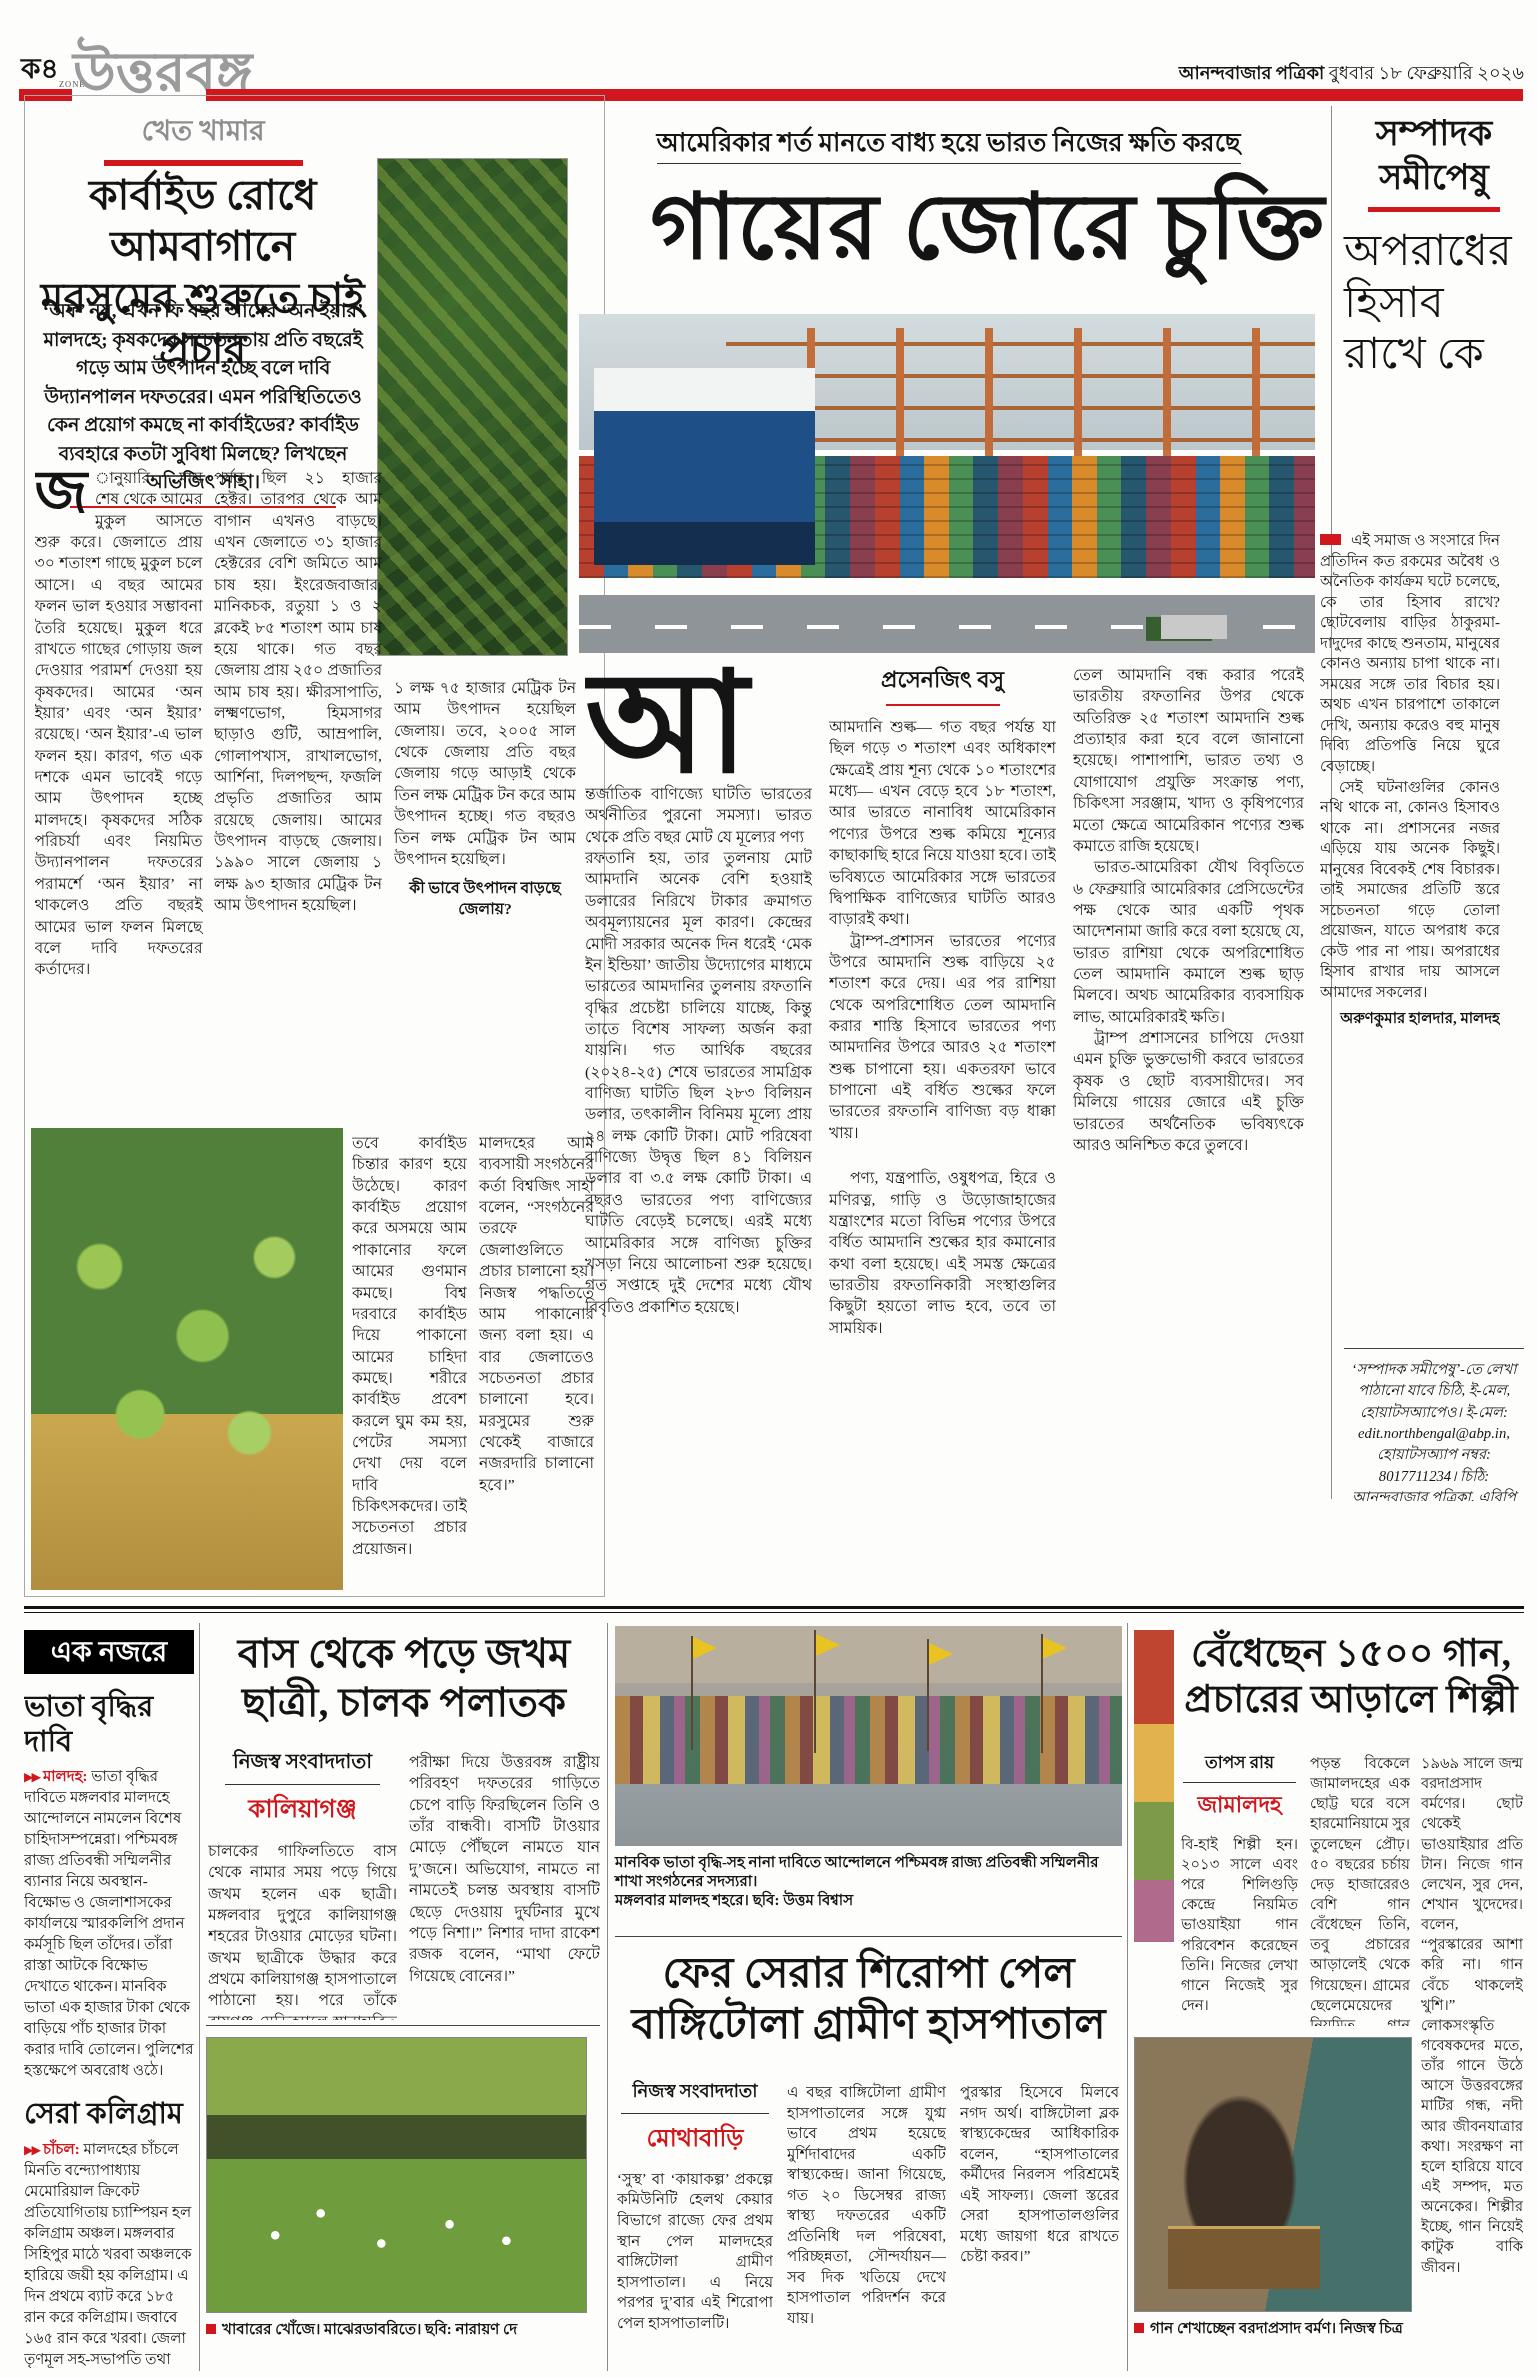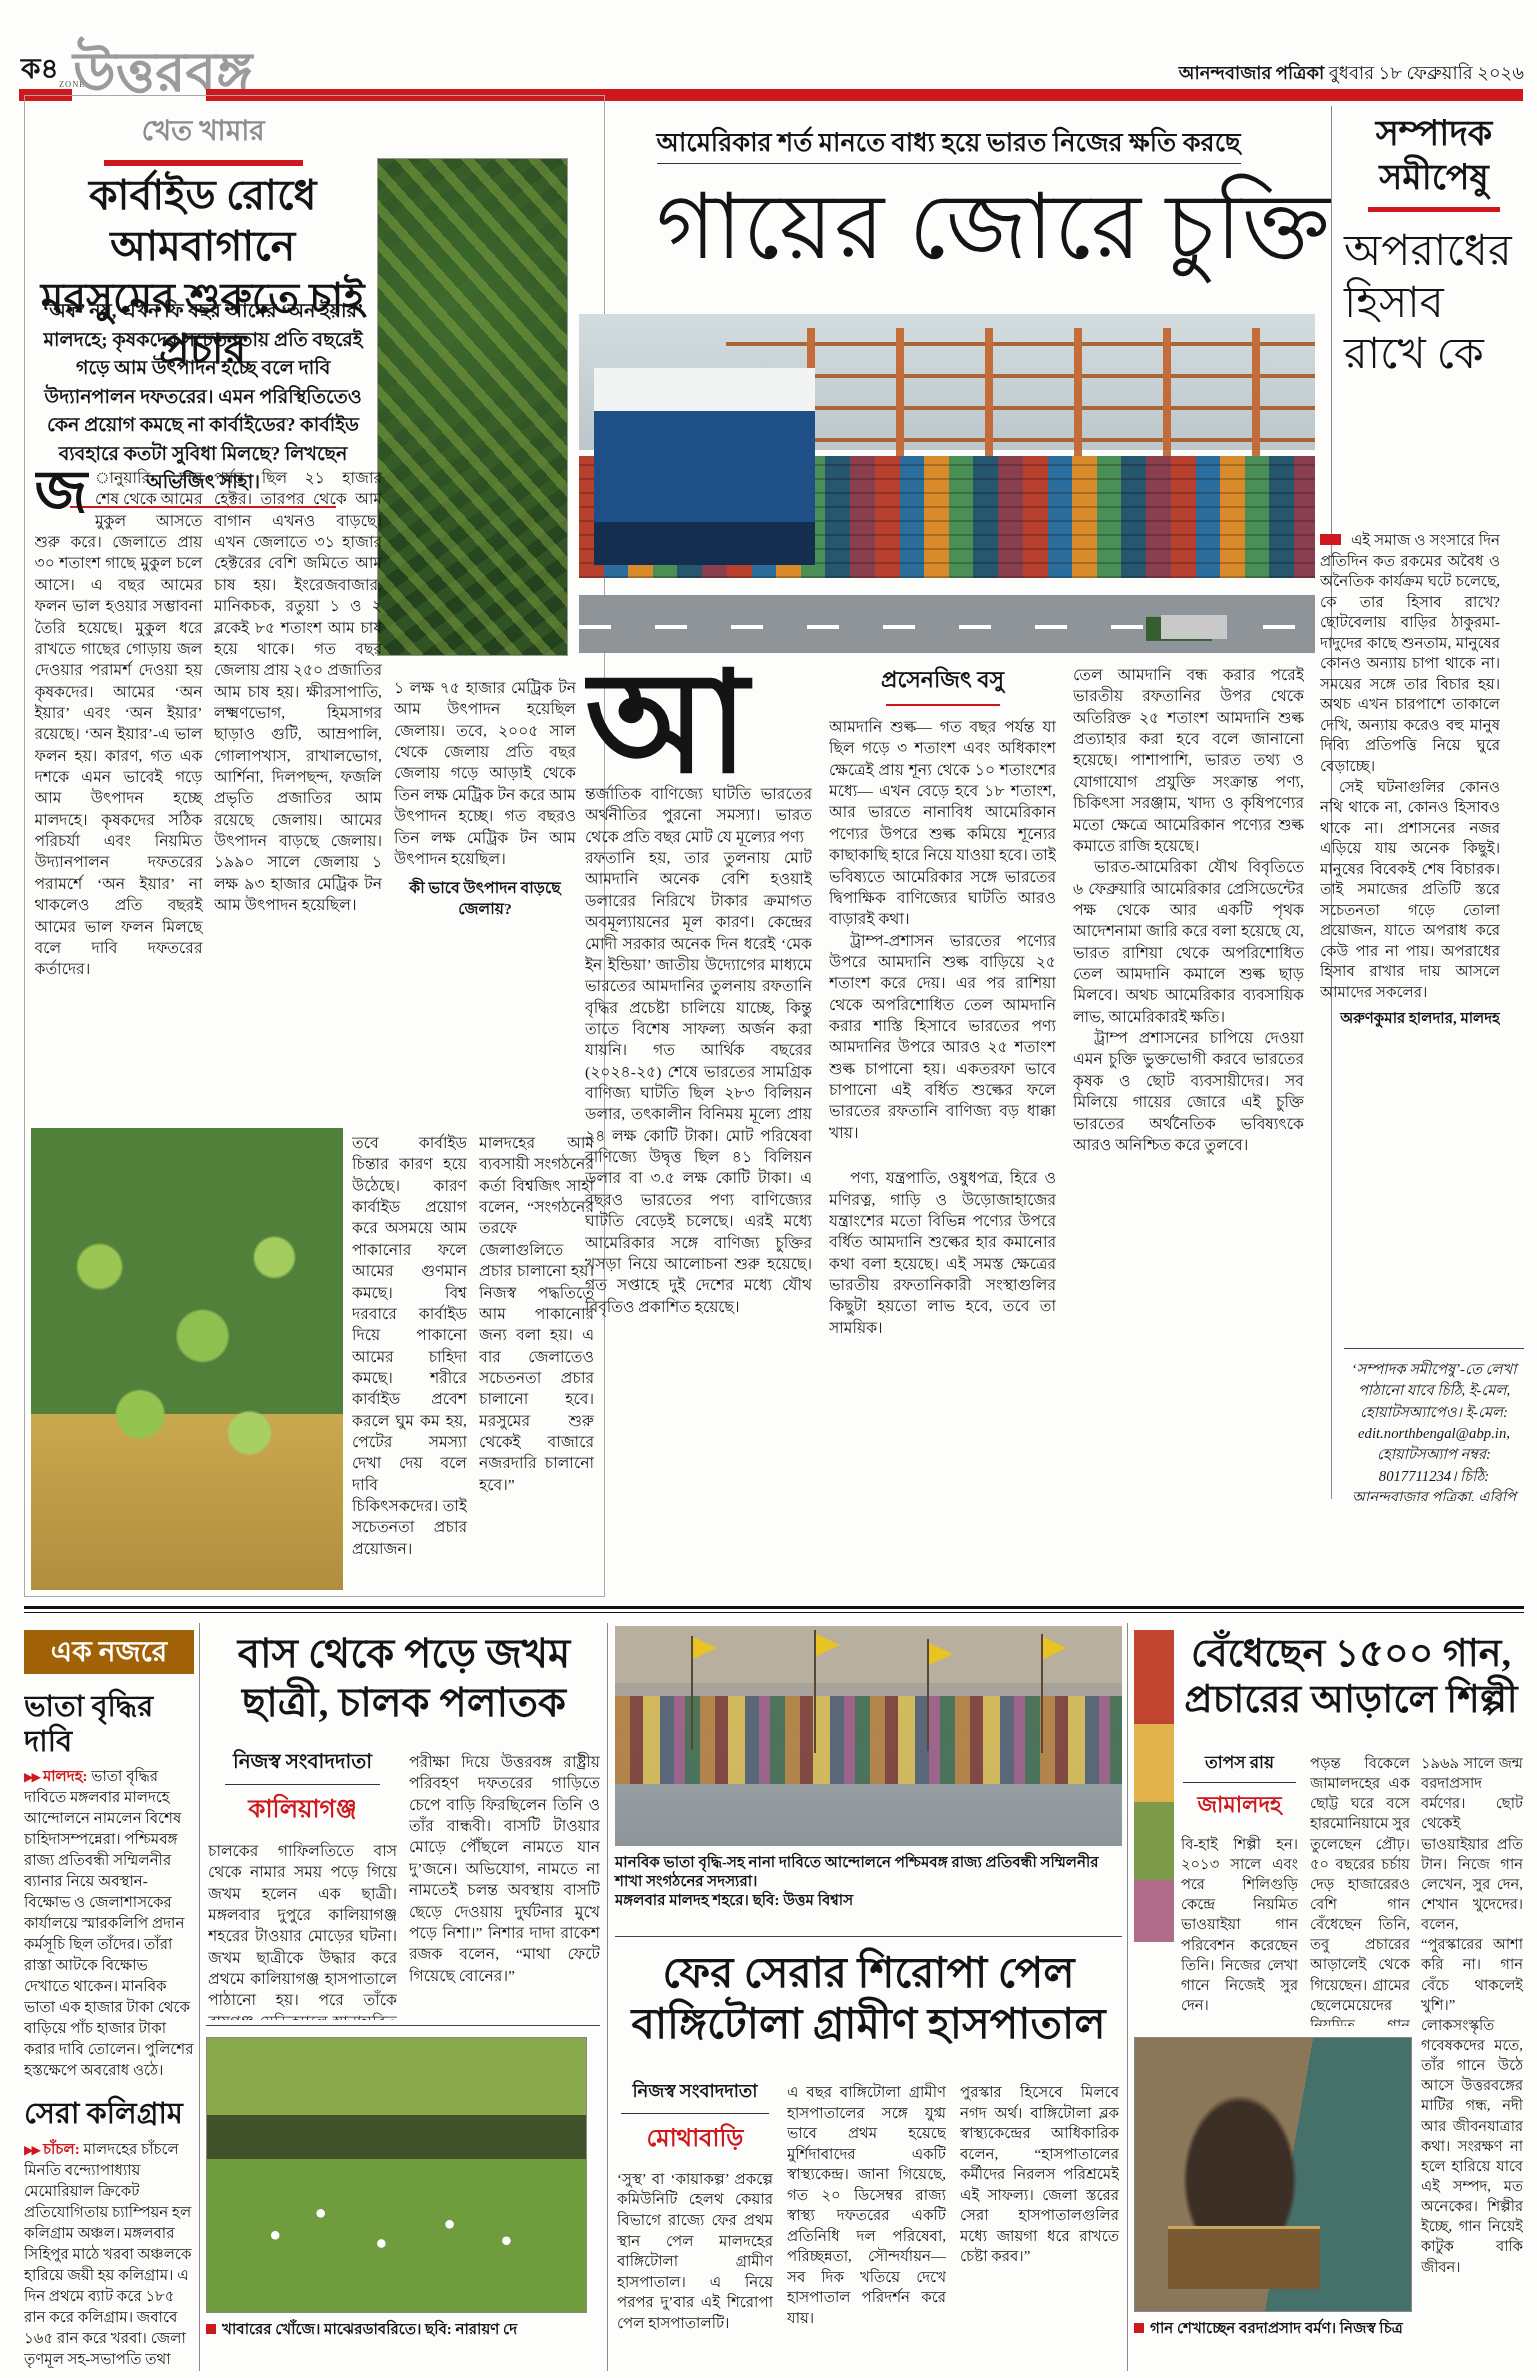--- a/index.html
+++ b/index.html
@@ -25,31 +25,31 @@
   .kicker{font-size:28px;color:#8e8e90;text-align:center;font-weight:bold;}
   .kicker-u{height:5.7px;background:#d0171d;margin:3.8px auto 0;}
   .mhead{font-size:41px;font-weight:bold;text-align:center;line-height:1.25;}
   .deck{font-size:19px;font-weight:bold;text-align:center;line-height:1.5;}
   .deck-u{height:1.9px;background:#d0171d;margin:9.5px auto 0;width:78%;}
   .dropcap{float:left;font-weight:bold;line-height:.85;padding-right:7.6px;}
   .subhead{font-weight:bold;text-align:center;margin:7.6px 0;}
   
   .tkicker{font-size:25.6px;text-align:center;font-weight:bold;}
   .tkicker span{border-bottom:1.9px solid #333;padding-bottom:5.7px;}
-  .thead{font-size:91px;font-weight:normal;text-align:center;line-height:1;letter-spacing:0.9px;margin-left:47px;}
+  .thead{font-size:91px;font-weight:bold;text-align:right;line-height:1;letter-spacing:0.9px;}
   .byline{font-size:22px;font-weight:bold;text-align:center;}
   .byline-u{height:2.8px;background:#d0171d;width:114px;margin:4.7px auto 9.5px;}
   
   .lsec{font-size:35px;font-weight:bold;text-align:center;line-height:1.25;}
   .lsec-u{height:4.7px;background:#d0171d;width:132px;margin:7.6px auto 13.2px;}
   .lhead{font-size:43px;font-weight:500;line-height:1.2;}
   .lfoot{font-size:14.7px;font-style:italic;text-align:center;line-height:1.45;}
   
   .double-rule{border-top:3.8px solid #111;border-bottom:1.4px solid #111;height:2.8px;}
-  .glancehdr{background:#a16207;color:#fff;font-size:28px;font-weight:bold;
+  .glancehdr{background:#000000;color:#fff;font-size:28px;font-weight:bold;
              text-align:center;line-height:44px;}
   .ghead{font-size:29px;font-weight:bold;line-height:1.2;margin:15px 0 7.6px;}
   .gtext{font-size:15px;line-height:1.4;text-align:left;}
   .bhead{font-size:40px;font-weight:bold;text-align:center;line-height:1.22;}
   .bby{font-size:20px;font-weight:bold;text-align:center;border-bottom:0.9px solid #333;
        padding-bottom:4.7px;margin:0 17px 5.7px;}
   .bdl{font-size:24.6px;font-weight:bold;text-align:center;color:#d0171d;margin-bottom:9.5px;}
   
   .photo{overflow:hidden;position:absolute;}
   .ph-mangoleaf{background:

